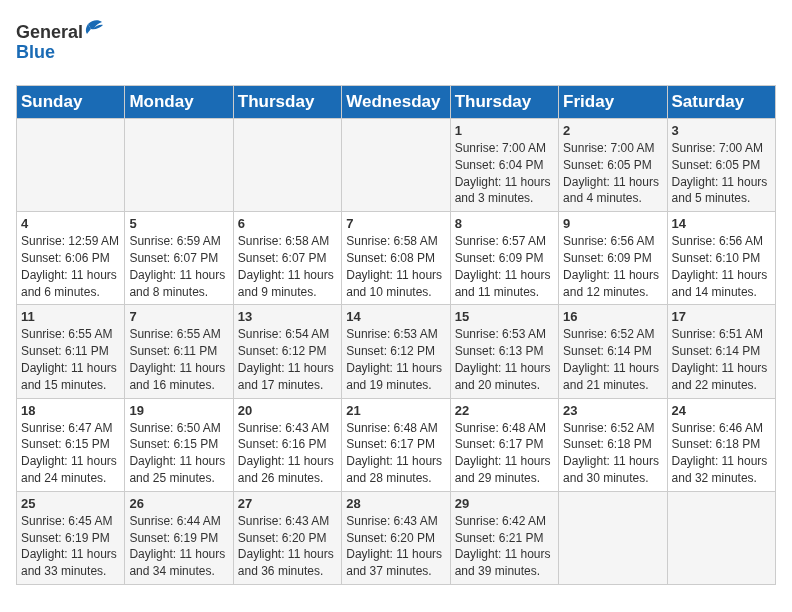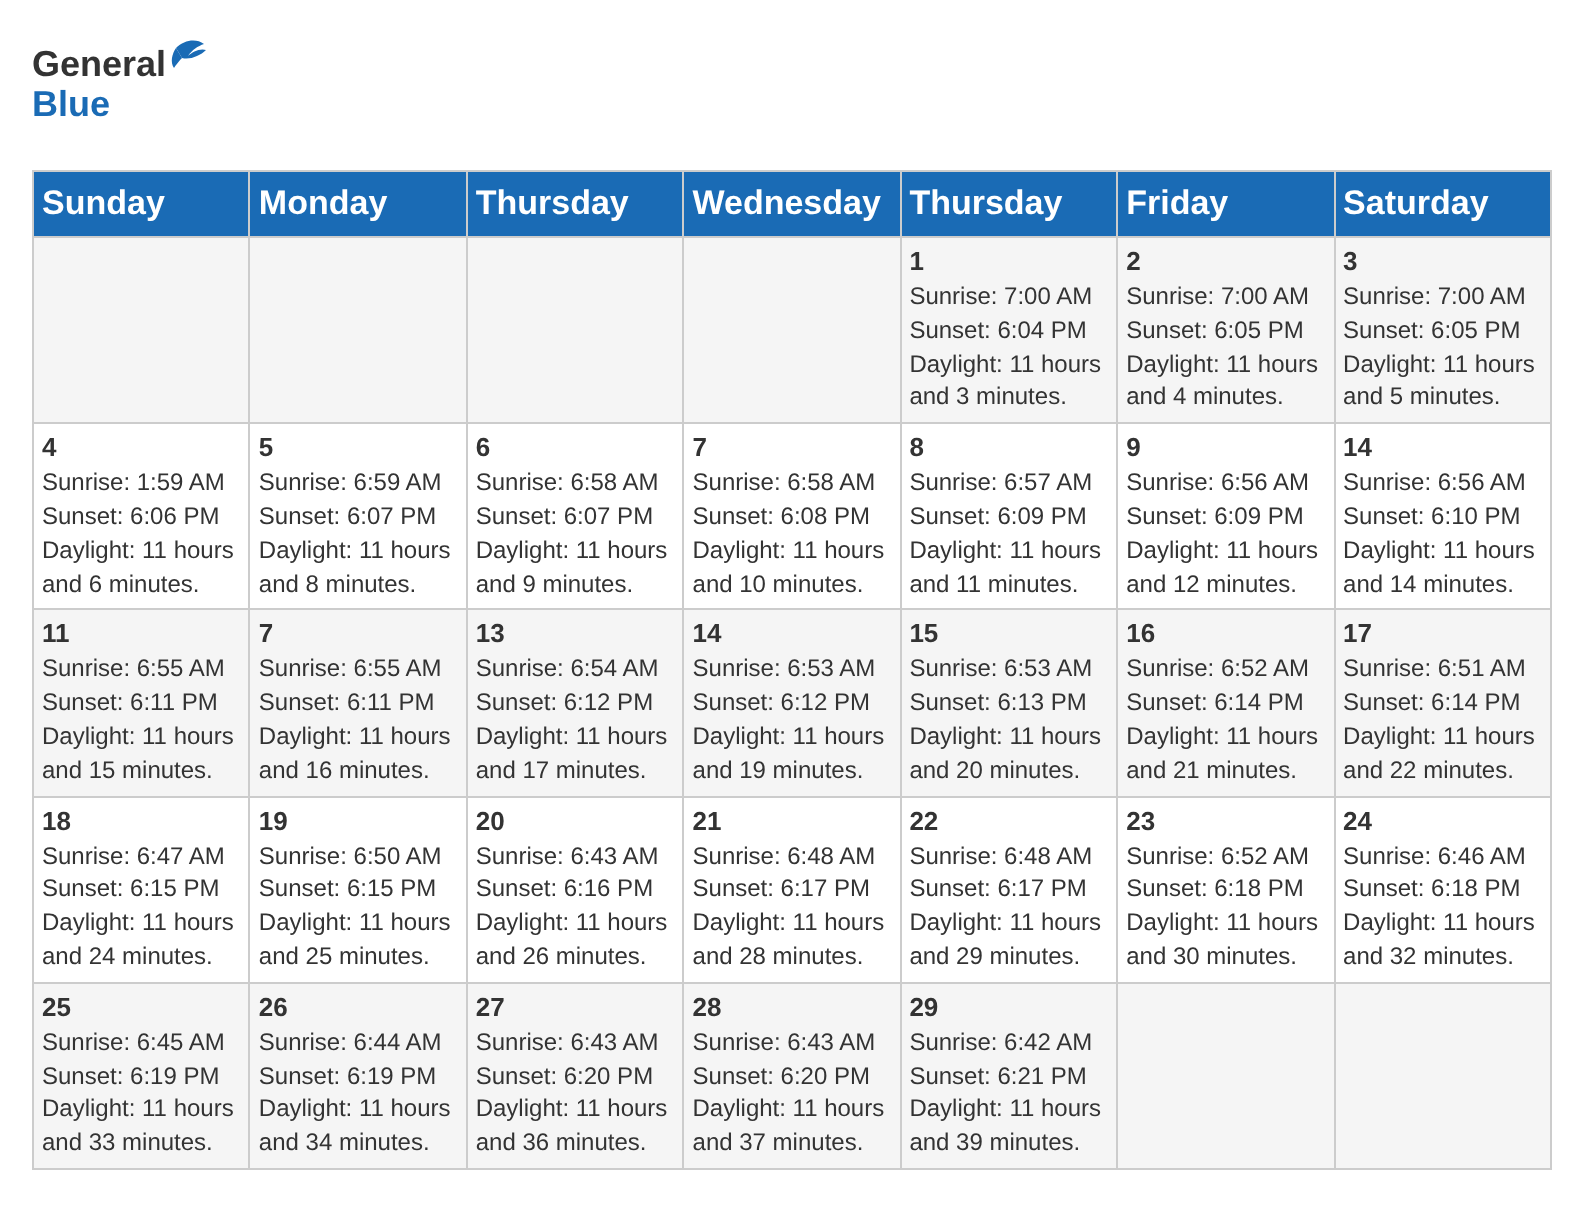--- a/index.html
+++ b/index.html
@@ -141,21 +141,21 @@
           <span class="day-number">3</span>
           <div class="day-info">Sunrise: 7:00 AM
 Sunset: 6:05 PM
 Daylight: 11 hours
 and 5 minutes.</div>
         </td>
       </tr>
       <tr>
         <td>
           <span class="day-number">4</span>
-          <div class="day-info">Sunrise: 1:59 AM
+          <div class="day-info">Sunrise: 12:59 AM
 Sunset: 6:06 PM
 Daylight: 11 hours
 and 6 minutes.</div>
         </td>
         <td>
           <span class="day-number">5</span>
           <div class="day-info">Sunrise: 6:59 AM
 Sunset: 6:07 PM
 Daylight: 11 hours
 and 8 minutes.</div>

